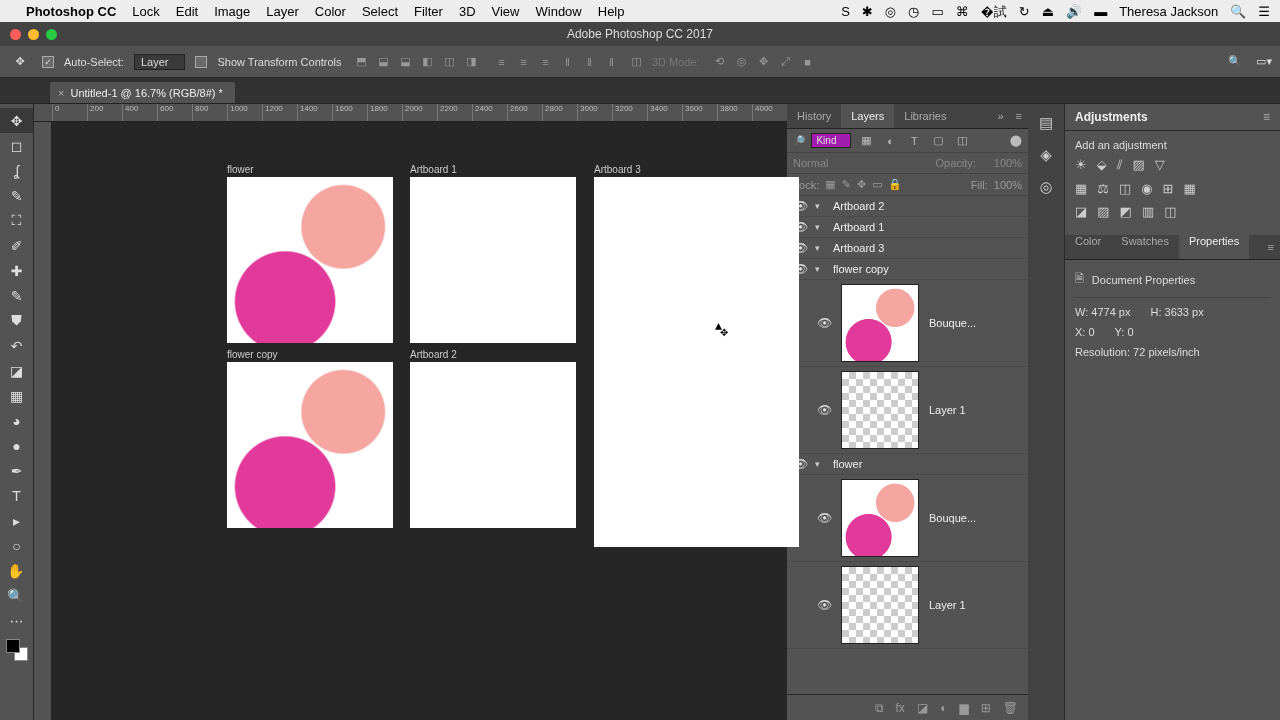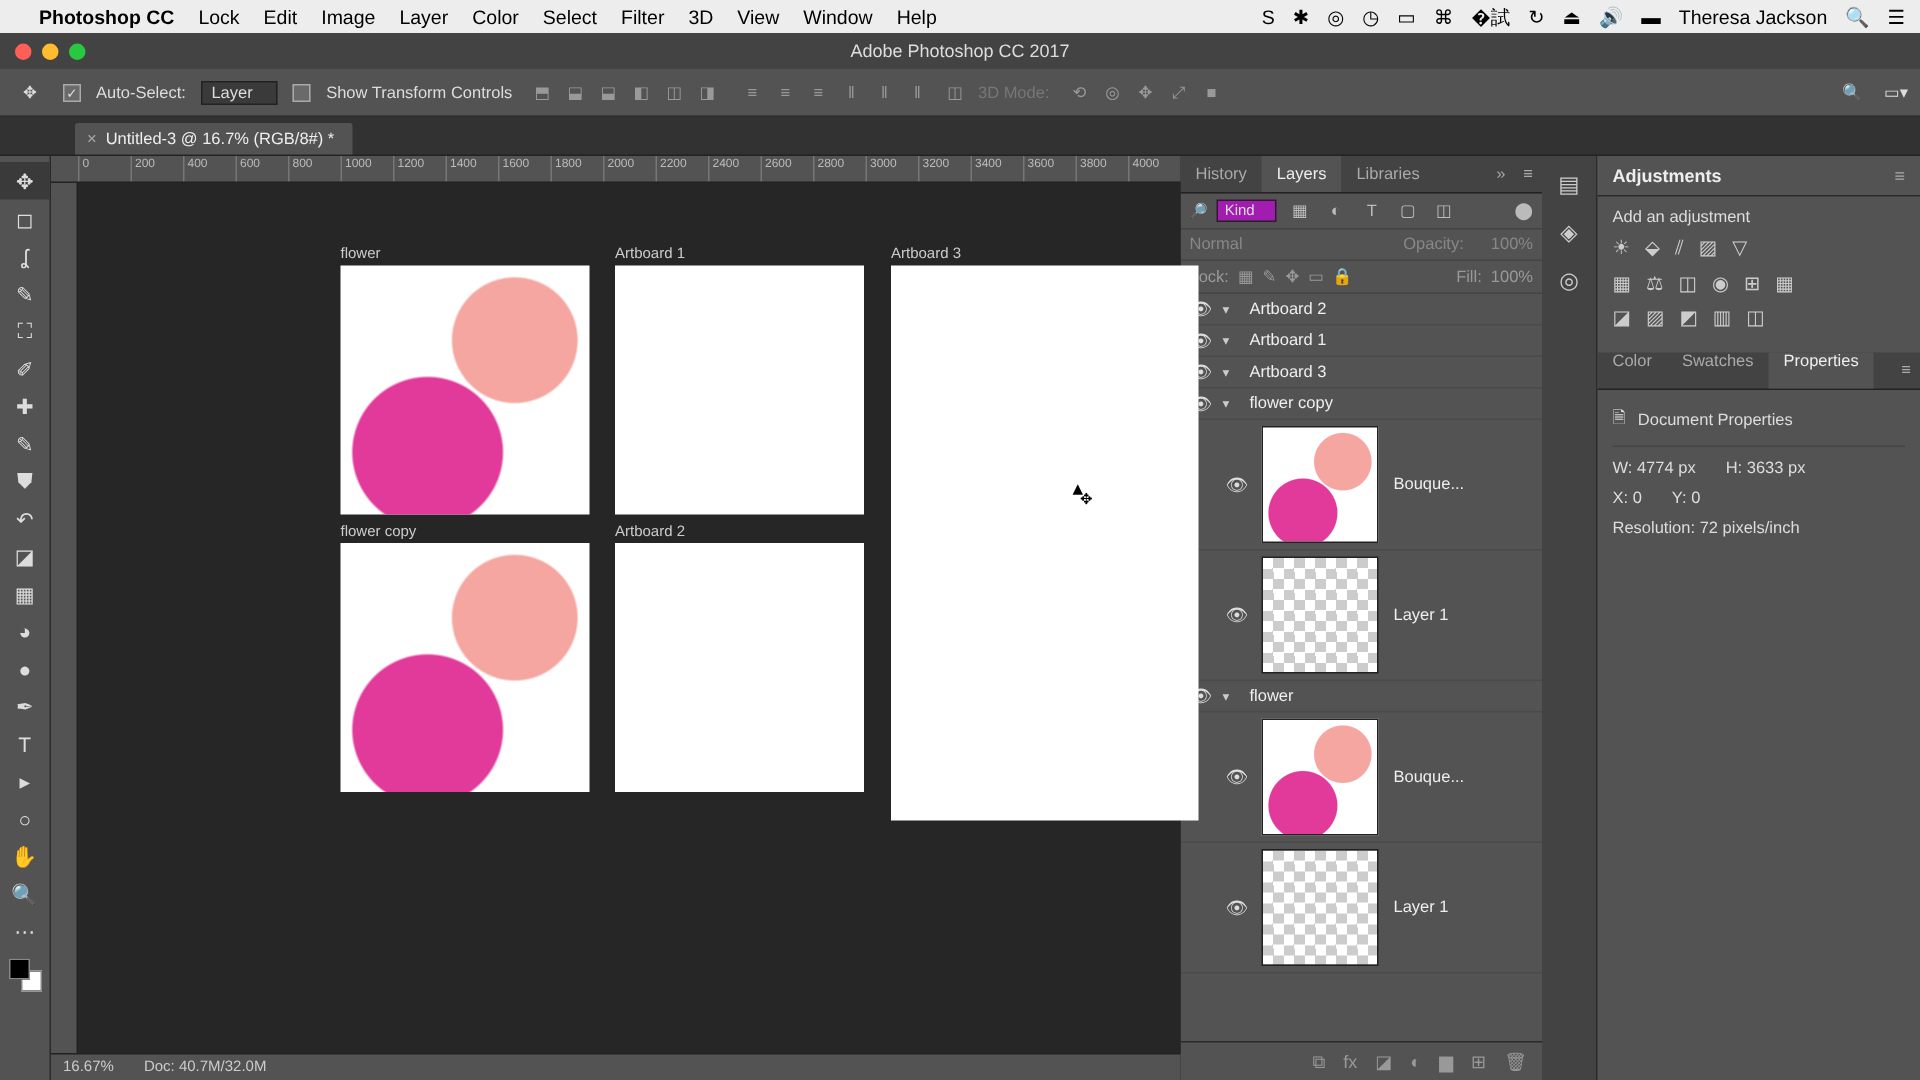--- a/index.html
+++ b/index.html
@@ -157,21 +157,21 @@
   </div>
   <div style="margin-left:auto;display:flex;gap:14px;">
     <span>🔍</span>
     <span>▭▾</span>
   </div>
 </div>
 
 <div class="tabbar">
   <div class="tab">
     <span class="x">×</span>
-    <span>Untitled-3 @ 16.7% (RGB/8#) *</span>
+    <span>Untitled-1 @ 16.7% (RGB/8#) *</span>
   </div>
 </div>
 
 <div class="main">
 
   <div class="toolbox">
     <div class="t sel-t">✥</div>
     <div class="t">◻</div>
     <div class="t">ʆ</div>
     <div class="t">✎</div>
@@ -235,24 +235,20 @@
         <div class="artboard" style="left:542px;top:55px;width:205px;height:370px"></div>
         <div class="ab-label" style="left:175px;top:227px">flower copy</div>
         <div class="artboard" style="left:175px;top:240px;width:166px;height:166px">
             <div class="flower-img"></div>
           </div>
         <div class="ab-label" style="left:358px;top:227px">Artboard 2</div>
         <div class="artboard" style="left:358px;top:240px;width:166px;height:166px"></div>
         <div class="cursor" style="left:663px;top:195px">▴<span style="font-size:10px;position:relative;left:-2px;top:6px">✥</span></div>
       </div>
     </div>
-    <div class="statusbar">
-      <span>16.67%</span>
-      <span>Doc: 40.7M/32.0M</span>
-    </div>
   </div>
 
   <div class="panels">
     <div class="layerscol">
       <div class="ptabs">
         <div class="pt">History</div>
         <div class="pt active">Layers</div>
         <div class="pt">Libraries</div>
         <div style="margin-left:auto;padding:6px;color:#aaa">»</div>
         <div style="padding:6px;color:#aaa">≡</div>

